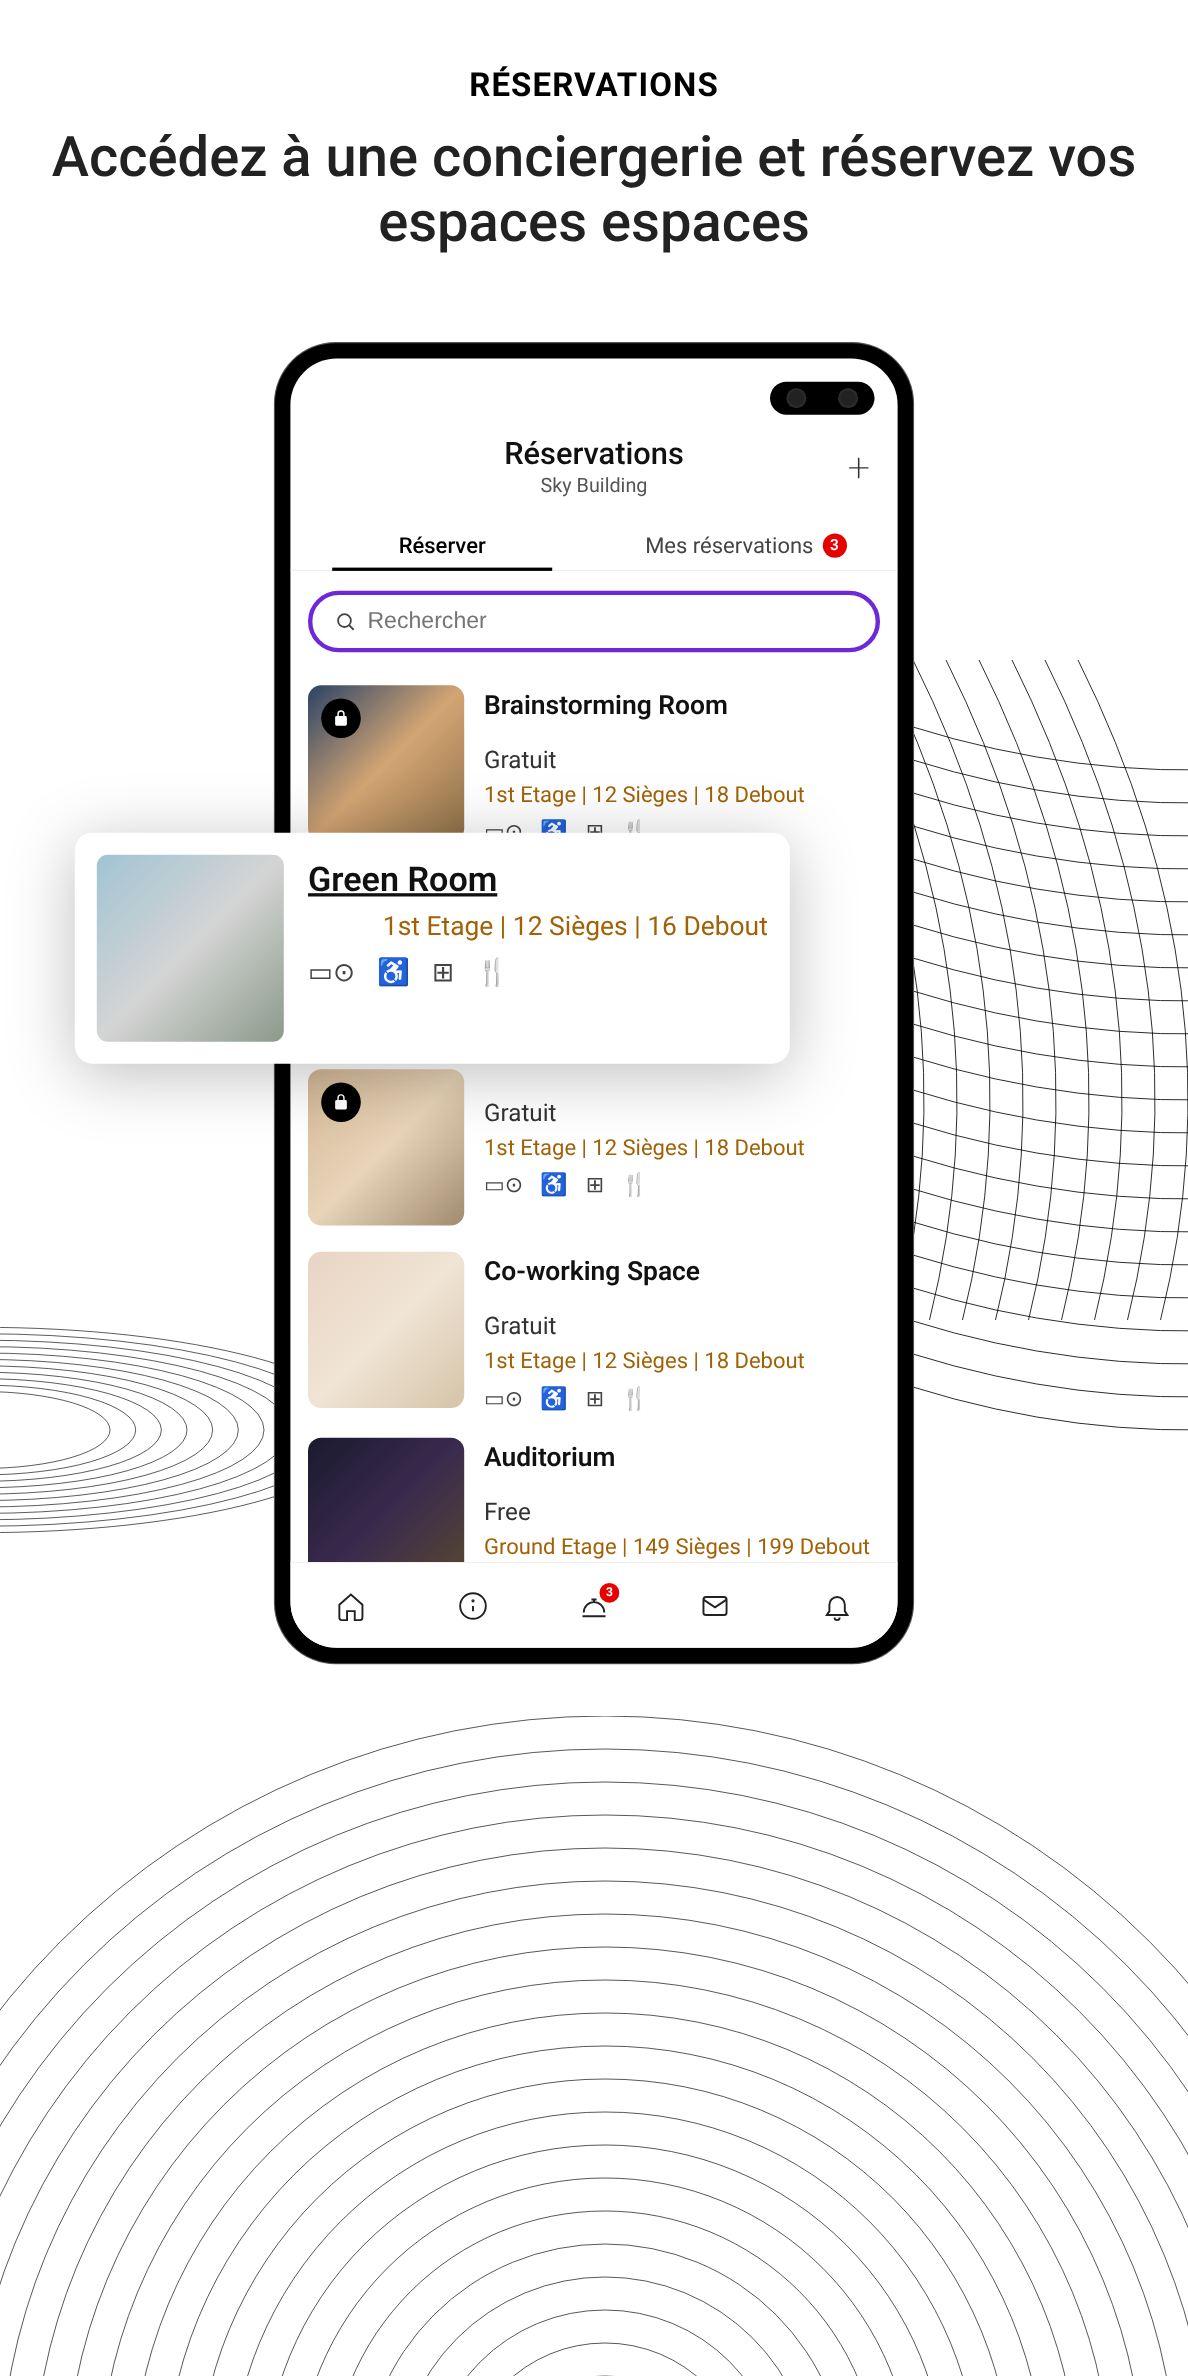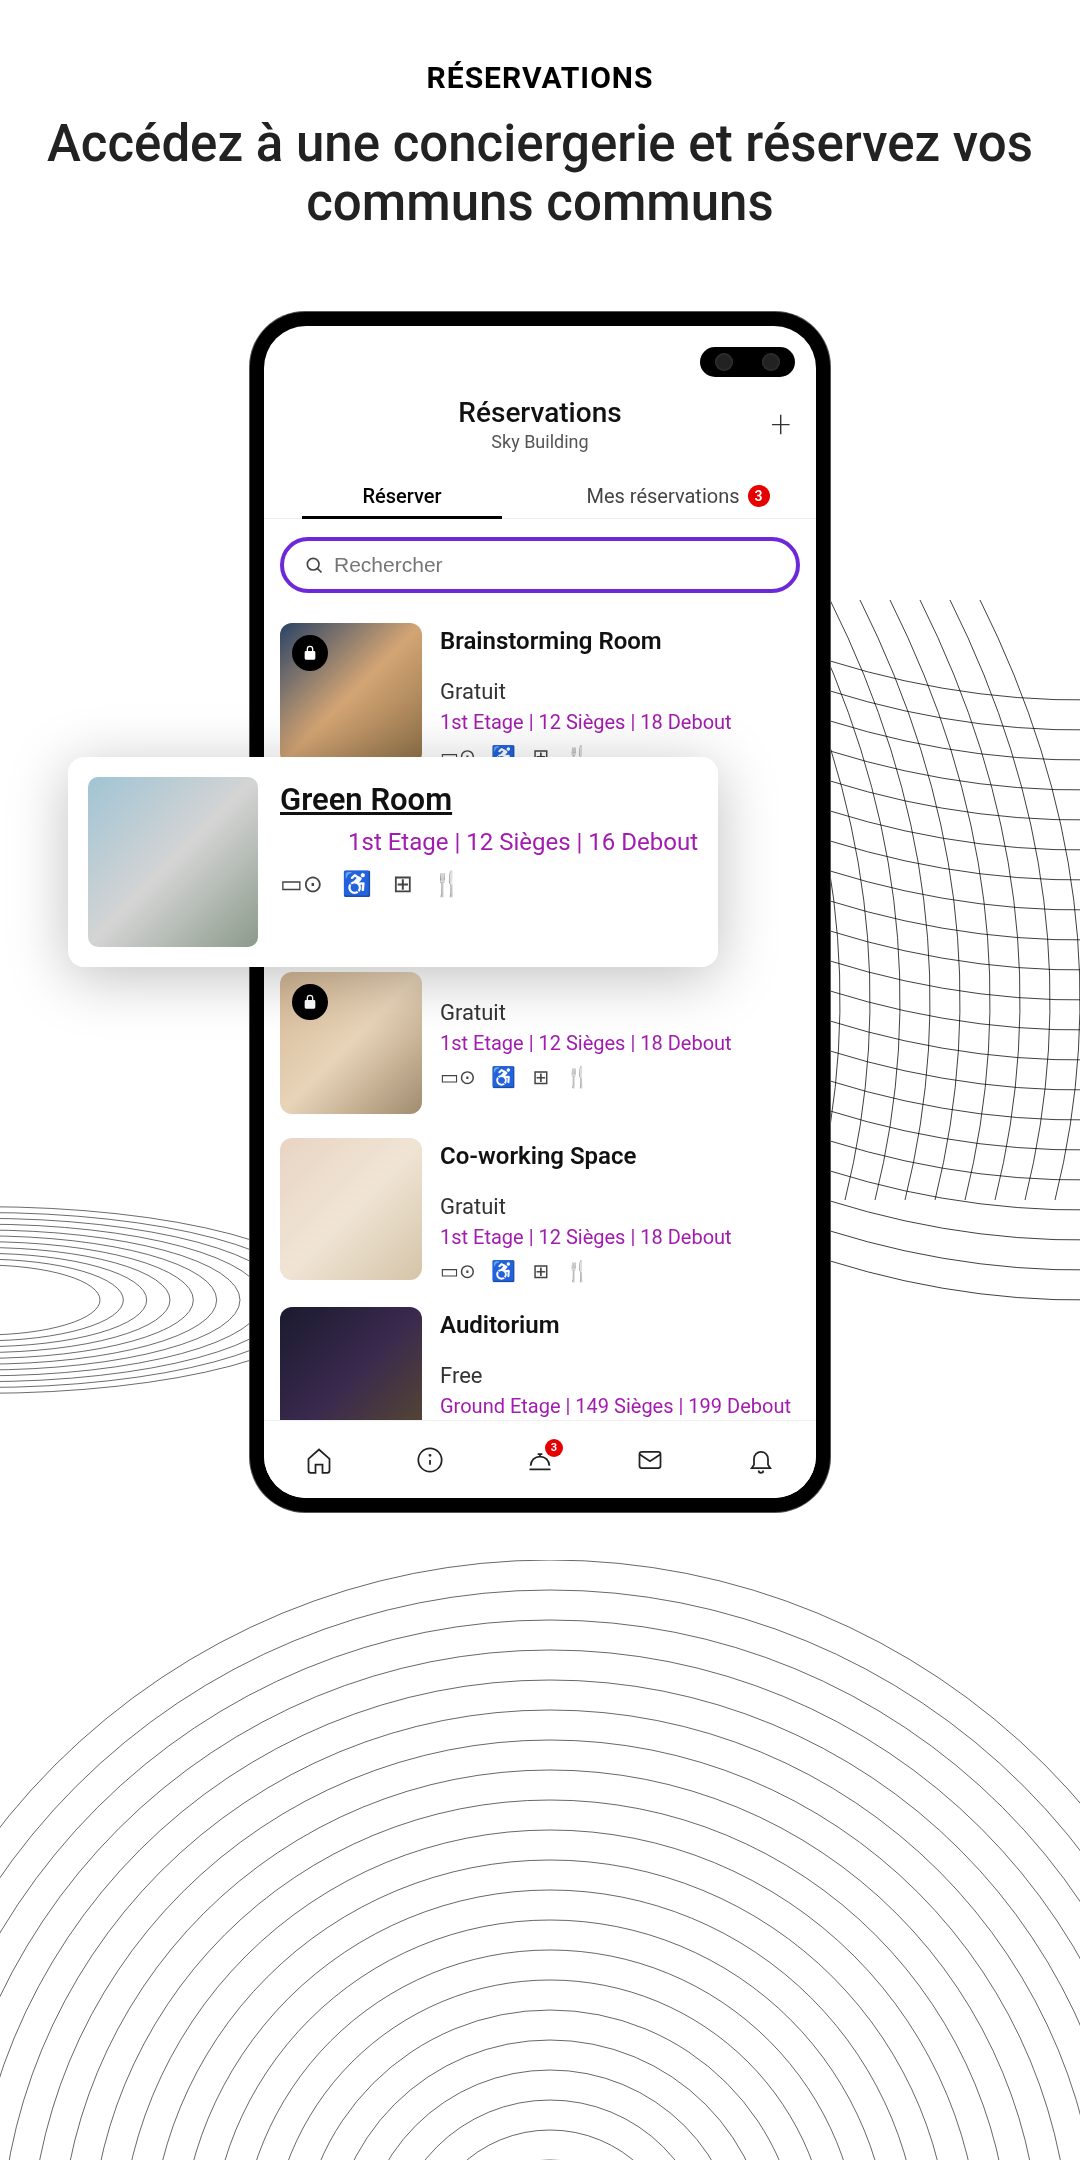--- a/index.html
+++ b/index.html
@@ -168,21 +168,21 @@
   border-radius: 50%;
   display: flex;
   align-items: center;
   justify-content: center;
   color: #fff;
   font-size: 18px;
 }
 .room-info { flex: 1; padding-top: 4px; }
 .room-name { font-size: 24px; font-weight: 600; color: #111; }
 .room-price { font-size: 22px; color: #333; margin-top: 24px; }
-.room-details { font-size: 20px; color: #a21caf; margin-top: 6px; }
+.room-details { font-size: 20px; color: #a16207; margin-top: 6px; }
 .amenities { display: flex; gap: 16px; margin-top: 10px; }
 .amenities span { font-size: 20px; color: #444; }
 
 
 .floating-card {
   position: absolute;
   left: 68px;
   top: 757px;
   width: 650px;
   background: #fff;
@@ -287,21 +287,21 @@
         <circle cx="650" cy="700" r="130"></circle>
         <circle cx="650" cy="700" r="100"></circle>
         <circle cx="650" cy="700" r="70"></circle>
         <circle cx="650" cy="700" r="40"></circle>
   </g>
     </svg>
 </div>
 
 <div class="promo-header">
   <div class="promo-kicker">RÉSERVATIONS</div>
-  <div class="promo-title">Accédez à une conciergerie et réservez vos communs communs</div>
+  <div class="promo-title">Accédez à une conciergerie et réservez vos espaces espaces</div>
 </div>
 
 <div class="phone">
   <div class="phone-camera">
       <span></span>
       <span></span>
     </div>
   <div class="phone-screen">
 
     <div class="app-header">

